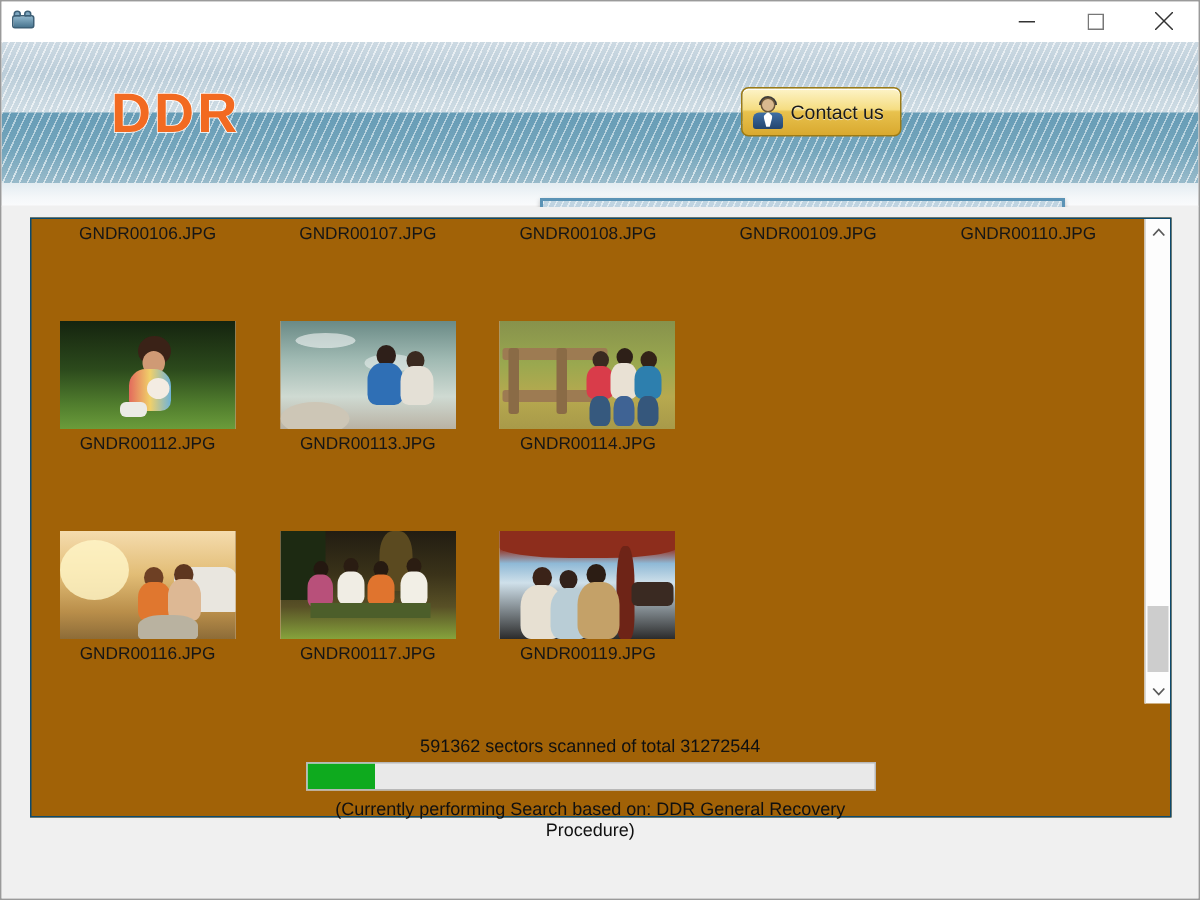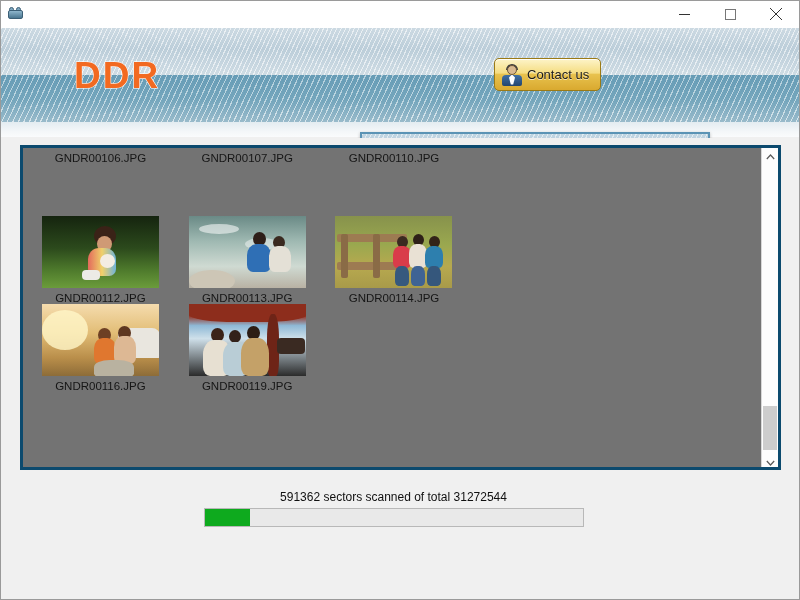--- a/index.html
+++ b/index.html
@@ -183,23 +183,23 @@
     position: absolute;
     left: 0; top: 136px;
     width: 798px; height: 462px;
     background: #f0f0f0;
   }
 
   
   .thumb-panel {
     position: absolute;
     left: 19px; top: 8px;
-    width: 761px; height: 325px;
-    border: 3px solid #0c4a6e;
-    background: #737373;
+    width: 761px; height: 400px;
+    border: 1px solid #0c4a6e;
+    background: #a16207;
     box-sizing: border-box;
     overflow: hidden;
   }
   .thumb-scroll {
     position: absolute;
     left: 0; top: 0;
     width: 742px; height: 323px;
     overflow: hidden;
   }
   .thumb-grid {
@@ -349,20 +349,28 @@
       <div class="thumb-scroll">
 
         <div class="thumb-grid row-labels-only" style="margin-top:0px;">
           <div class="cell">
             <div class="cell-img empty"></div>
             <div class="cell-label">GNDR00106.JPG</div>
           </div>
           <div class="cell">
             <div class="cell-img empty"></div>
             <div class="cell-label">GNDR00107.JPG</div>
+          </div>
+          <div class="cell">
+            <div class="cell-img empty"></div>
+            <div class="cell-label">GNDR00108.JPG</div>
+          </div>
+          <div class="cell">
+            <div class="cell-img empty"></div>
+            <div class="cell-label">GNDR00109.JPG</div>
           </div>
           <div class="cell">
             <div class="cell-img empty"></div>
             <div class="cell-label">GNDR00110.JPG</div>
           </div>
         </div>
 
         <div class="thumb-grid" style="margin-top:52px;">
           <div class="cell">
             <div class="cell-img">
@@ -402,33 +410,50 @@
               <div class="figure" style="left:74px;top:28px;width:18px;height:24px;background:#e9e1d4;"></div>
               <div class="figure" style="left:76px;top:50px;width:14px;height:20px;background:#3f6394;"></div>
               <div class="blob" style="left:94px;top:20px;width:11px;height:12px;background:#332318;"></div>
               <div class="figure" style="left:90px;top:30px;width:18px;height:22px;background:#2d7fae;"></div>
               <div class="figure" style="left:92px;top:50px;width:14px;height:20px;background:#35577c;"></div>
             </div>
             <div class="cell-label">GNDR00114.JPG</div>
           </div>
         </div>
 
-        <div class="thumb-grid" style="">
+        <div class="thumb-grid" style="margin-top:52px;">
           <div class="cell">
             <div class="cell-img">
               <div class="ph" style="background:linear-gradient(180deg,#f5dcae 0%,#e2bd76 40%,#b98e4a 75%,#8d6c38 100%);"></div>
               <div class="blob" style="left:0px;top:6px;width:46px;height:40px;background:rgba(255,246,200,0.8);"></div>
               <div class="figure" style="left:76px;top:24px;width:42px;height:30px;background:#e9e6df;border-radius:6px 8px 2px 2px;"></div>
               <div class="blob" style="left:56px;top:24px;width:13px;height:14px;background:#6e4024;"></div>
               <div class="figure" style="left:52px;top:34px;width:22px;height:26px;background:#e0772f;"></div>
               <div class="blob" style="left:76px;top:22px;width:13px;height:14px;background:#5e3720;"></div>
               <div class="figure" style="left:72px;top:32px;width:22px;height:28px;background:#ddb894;"></div>
               <div class="figure" style="left:52px;top:56px;width:40px;height:18px;background:#b9b2a0;"></div>
             </div>
             <div class="cell-label">GNDR00116.JPG</div>
+          </div>
+          <div class="cell">
+            <div class="cell-img">
+              <div class="ph" style="background:linear-gradient(180deg,#221d12 0%,#3a3219 40%,#585026 70%,#86a33c 100%);"></div>
+              <div class="figure" style="left:0px;top:0px;width:30px;height:46px;background:#1d2a12;border-radius:0;"></div>
+              <div class="figure" style="left:66px;top:0px;width:22px;height:40px;background:#5b4a20;"></div>
+              <div class="blob" style="left:22px;top:20px;width:10px;height:11px;background:#241810;"></div>
+              <div class="figure" style="left:18px;top:29px;width:17px;height:22px;background:#b8507a;"></div>
+              <div class="blob" style="left:42px;top:18px;width:10px;height:11px;background:#2a1c12;"></div>
+              <div class="figure" style="left:38px;top:27px;width:18px;height:22px;background:#f0ede4;"></div>
+              <div class="blob" style="left:62px;top:20px;width:10px;height:11px;background:#261a11;"></div>
+              <div class="figure" style="left:58px;top:29px;width:18px;height:21px;background:#e0742e;"></div>
+              <div class="blob" style="left:84px;top:18px;width:10px;height:11px;background:#2b1d12;"></div>
+              <div class="figure" style="left:80px;top:27px;width:18px;height:23px;background:#f2efe6;"></div>
+              <div class="figure" style="left:20px;top:48px;width:80px;height:10px;background:#4c5e2a;border-radius:0;"></div>
+            </div>
+            <div class="cell-label">GNDR00117.JPG</div>
           </div>
           <div class="cell">
             <div class="cell-img">
               <div class="ph" style="background:linear-gradient(180deg,#7b2318 0%,#96301f 16%,#8fb9d6 30%,#cfe0ea 48%,#2b2b2b 100%);"></div>
               <div class="figure" style="left:0px;top:0px;width:118px;height:18px;background:#8d2d1c;border-radius:0 0 40% 40%;"></div>
               <div class="figure" style="left:78px;top:10px;width:12px;height:62px;background:#6e2417;"></div>
               <div class="blob" style="left:22px;top:24px;width:13px;height:14px;background:#3b2318;"></div>
               <div class="figure" style="left:14px;top:36px;width:28px;height:36px;background:#e7e0d2;"></div>
               <div class="blob" style="left:40px;top:26px;width:12px;height:13px;background:#32211a;"></div>
               <div class="figure" style="left:34px;top:38px;width:26px;height:34px;background:#b9cdd6;"></div>
@@ -459,16 +484,17 @@
             </svg>
         </div>
       </div>
     </div>
 
     <div class="progress-wrap">
       <div class="progress-text">591362 sectors scanned of total 31272544</div>
       <div class="progress-bar">
         <div class="progress-fill" id="pfill" style="width: 12%; background: rgb(14, 170, 30);"></div>
       </div>
+      <div class="progress-sub">(Currently performing Search based on:  DDR General Recovery Procedure)</div>
     </div>
 
   </div>
 </div>
 
 </body></html>

